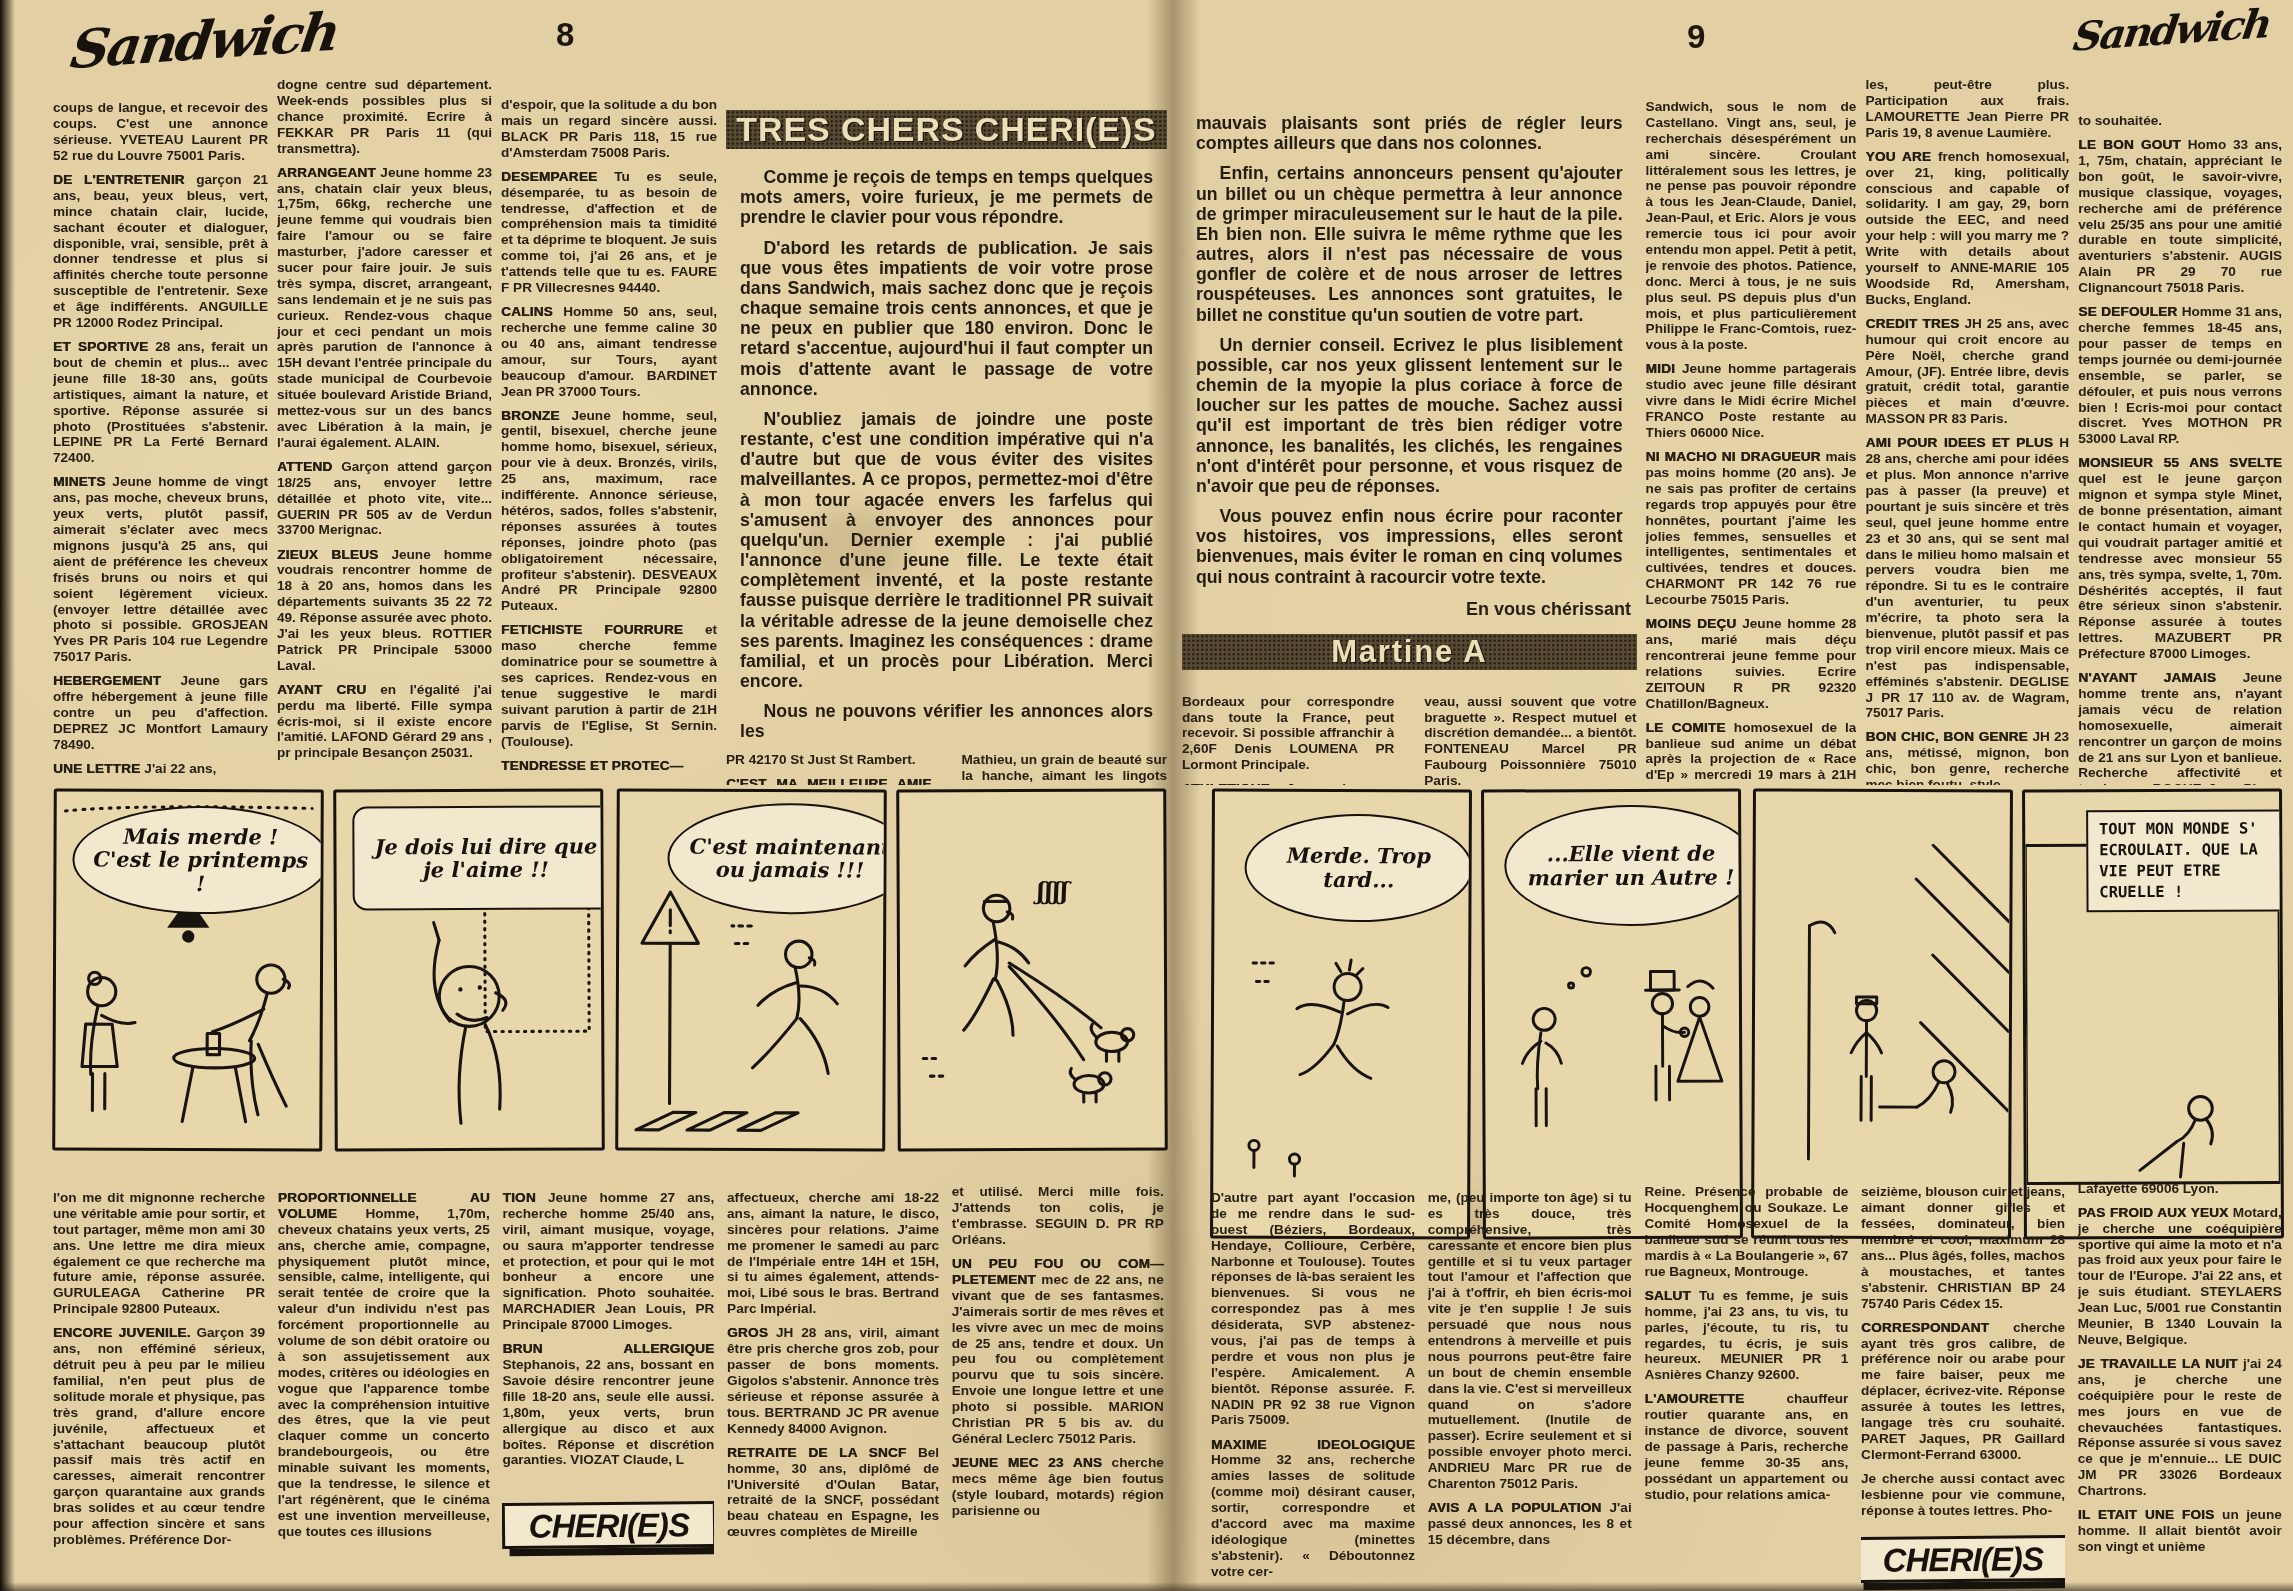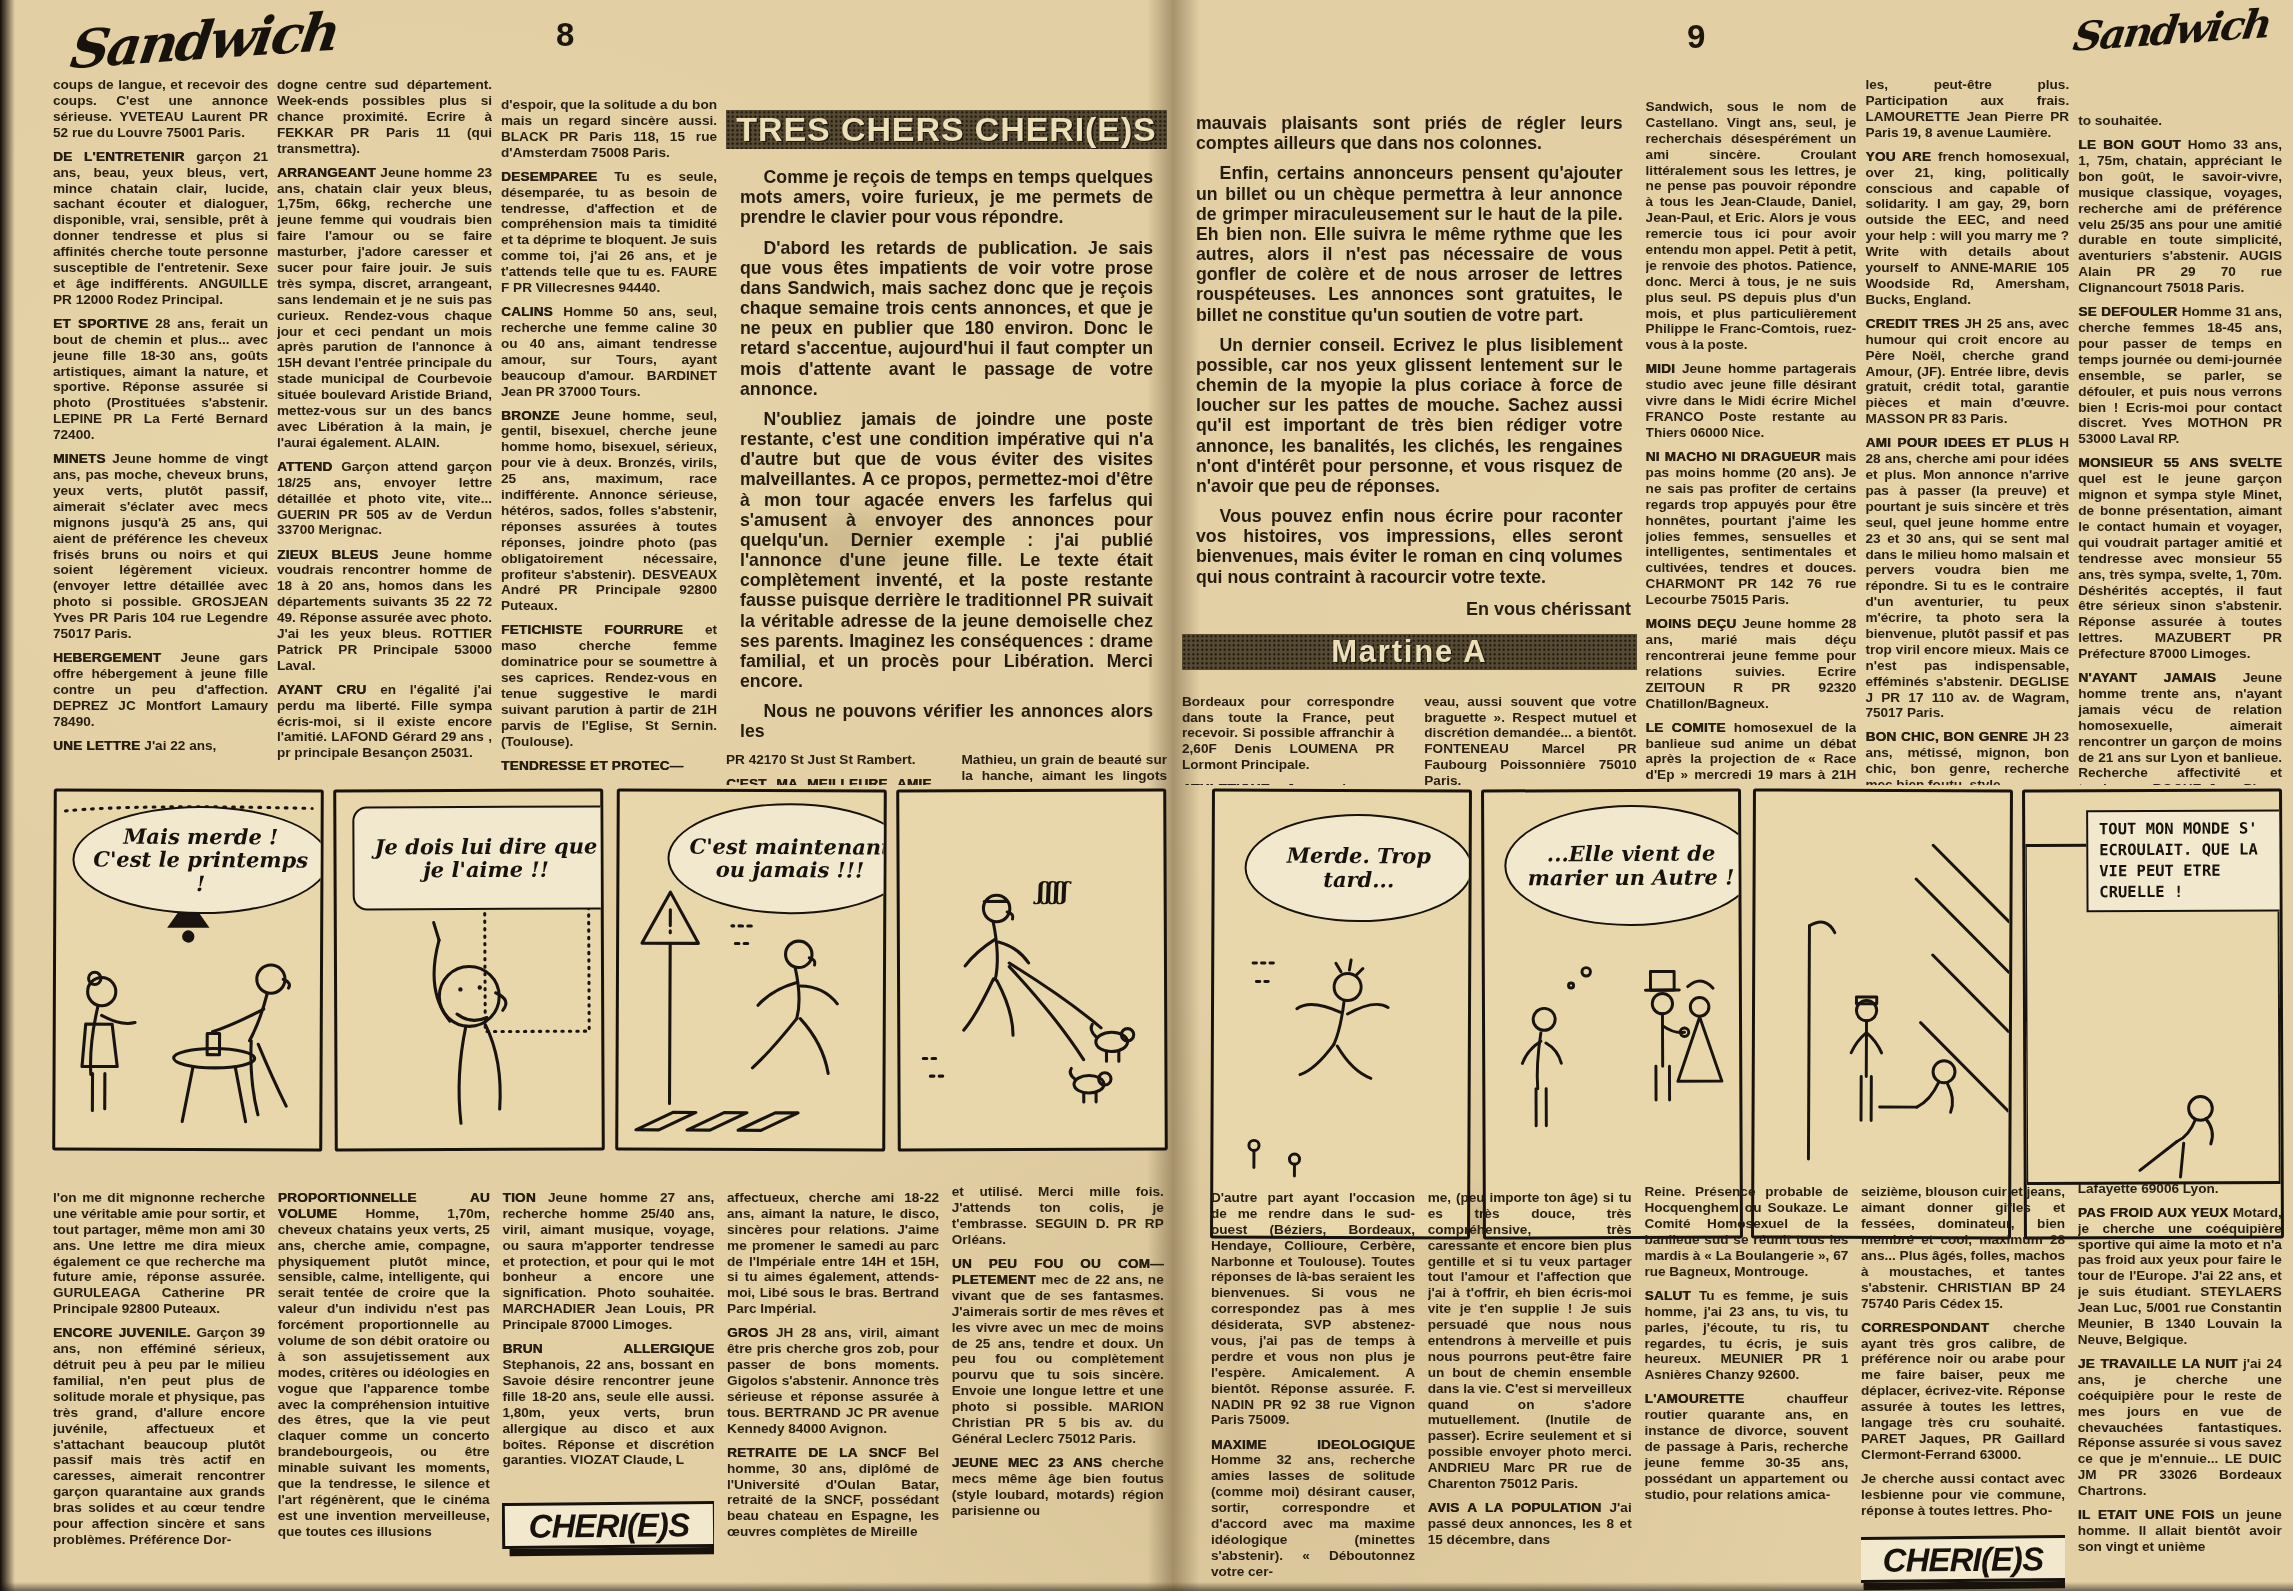--- a/index.html
+++ b/index.html
@@ -63,21 +63,21 @@
   <div class="gutter"></div>
   <div class="stain" style="left:800px;top:509px;width:109px;height:82px;background:rgba(110,90,40,.18);"></div>
   <div class="stain" style="left:1455px;top:1200px;width:82px;height:64px;background:rgba(100,80,35,.16);"></div>
 
   <div class="logo left">Sandwich</div>
   <div class="logo right">Sandwich</div>
   <div class="pagenum" style="left:556px;top:16.4px;">8</div>
   <div class="pagenum" style="left:1687px;top:18px;">9</div>
 
   <div class="band" style="left:53px;top:77px;width:1114px;height:708px;gap:9px;">
-    <div class="col" style="width:215px;">
+    <div class="col" style="width:215px;justify-content:flex-end;">
         <p class="ad">coups de langue, et recevoir des coups. C'est une annonce sérieuse. YVETEAU Laurent PR 52 rue du Louvre 75001 Paris.</p>
         <p class="ad"><span class="lead">DE L'ENTRETENIR </span>garçon 21 ans, beau, yeux bleus, vert, mince chatain clair, lucide, sachant écouter et dialoguer, disponible, vrai, sensible, prêt à donner tendresse et plus si affinités cherche toute personne susceptible de l'entretenir. Sexe et âge indifférents. ANGUILLE PR 12000 Rodez Principal.</p>
         <p class="ad"><span class="lead">ET SPORTIVE </span>28 ans, ferait un bout de chemin et plus... avec jeune fille 18-30 ans, goûts artistiques, aimant la nature, et sportive. Réponse assurée si photo (Prostituées s'abstenir. LEPINE PR La Ferté Bernard 72400.</p>
         <p class="ad"><span class="lead">MINETS </span>Jeune homme de vingt ans, pas moche, cheveux bruns, yeux verts, plutôt passif, aimerait s'éclater avec mecs mignons jusqu'à 25 ans, qui aient de préférence les cheveux frisés bruns ou noirs et qui soient légèrement vicieux. (envoyer lettre détaillée avec photo si possible. GROSJEAN Yves PR Paris 104 rue Legendre 75017 Paris.</p>
         <p class="ad"><span class="lead">HEBERGEMENT </span>Jeune gars offre hébergement à jeune fille contre un peu d'affection. DEPREZ JC Montfort Lamaury 78490.</p>
         <p class="ad"><span class="lead">UNE LETTRE </span>J'ai 22 ans,</p>
       </div>
     <div class="col" style="width:215px;">
         <p class="ad">dogne centre sud département. Week-ends possibles plus si chance proximité. Ecrire à FEKKAR PR Paris 11 (qui transmettra).</p>
         <p class="ad"><span class="lead">ARRANGEANT </span>Jeune homme 23 ans, chatain clair yeux bleus, 1,75m, 66kg, recherche une jeune femme qui voudrais bien faire l'amour ou se faire masturber, j'adore caresser et sucer pour faire jouir. Je suis très sympa, discret, arrangeant, sans lendemain et je ne suis pas curieux. Rendez-vous chaque jour et ceci pendant un mois après parution de l'annonce à 15H devant l'entrée principale du stade municipal de Courbevoie située boulevard Aristide Briand, mettez-vous sur un des bancs avec Libération à la main, je l'aurai également. ALAIN.</p>

